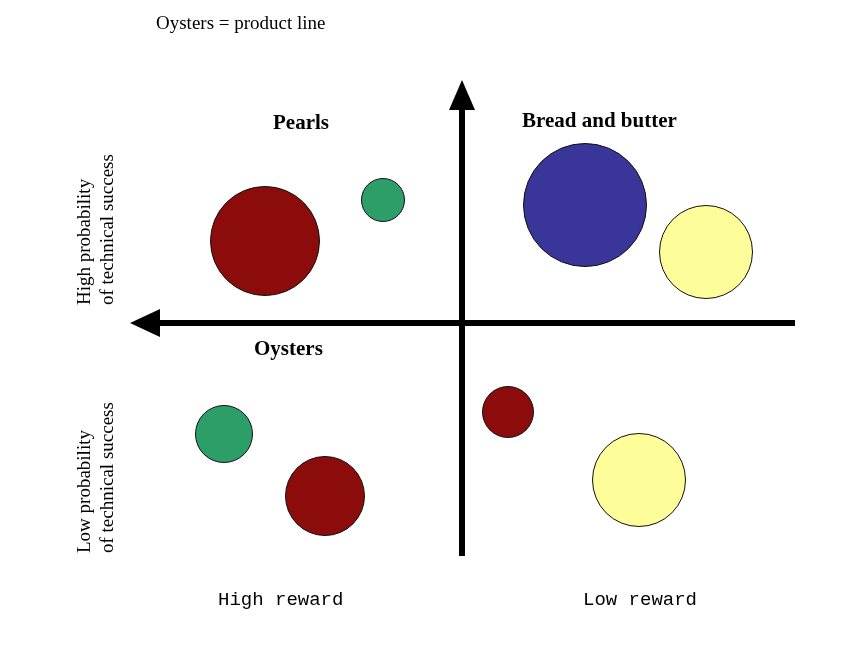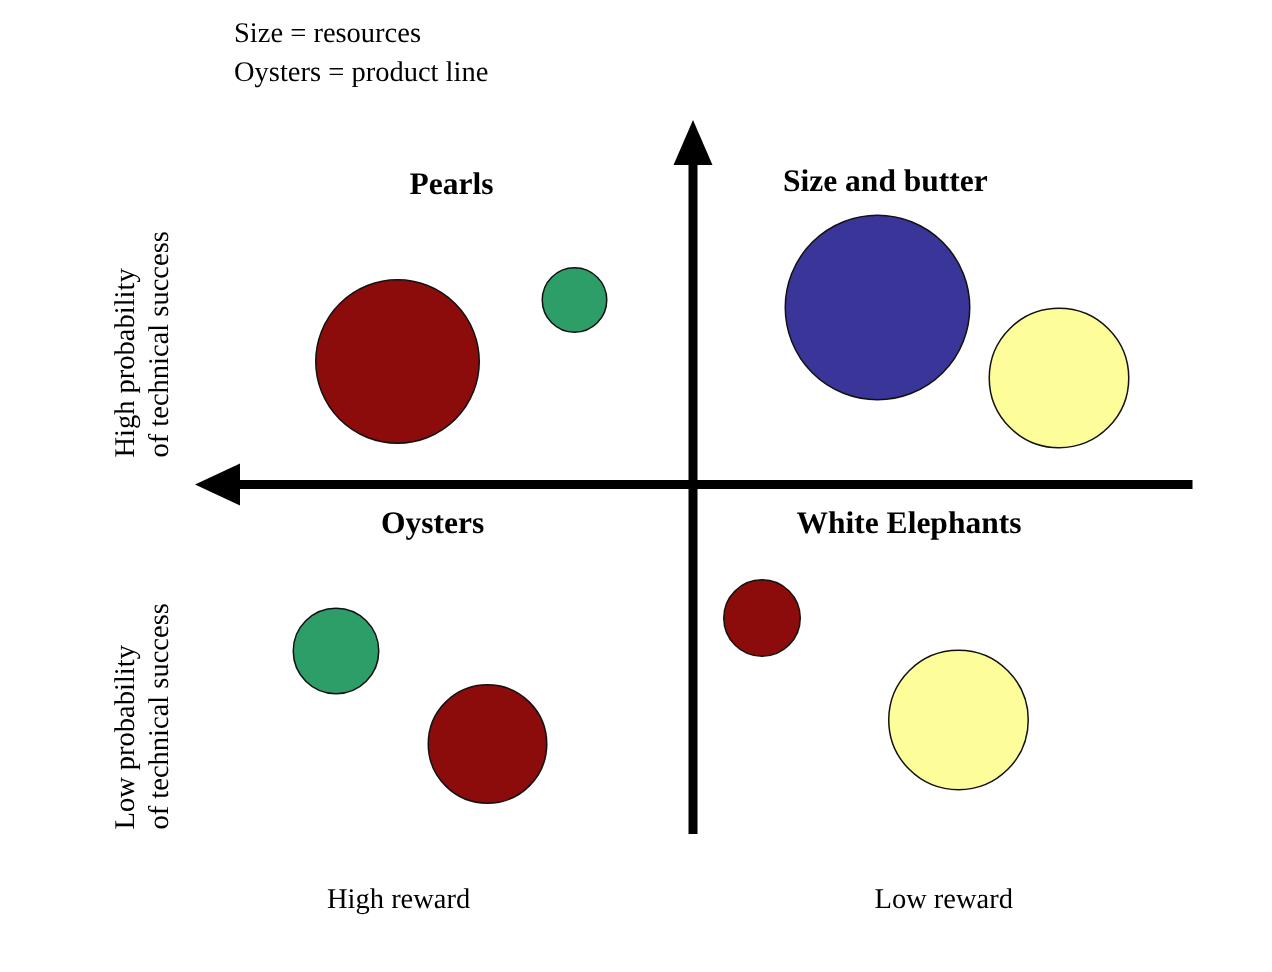--- a/index.html
+++ b/index.html
@@ -67,59 +67,58 @@
   #ycap-high { left: 72px; top: 305px; }
   #ycap-low  { left: 72px; top: 553px; }
   .y-caption .l1 { display: block; }
   .y-caption .l2 { display: block; }
 
   
   .x-caption {
     position: absolute;
     font-size: 19px;
     white-space: nowrap;
+    font-family: Liberation Mono, monospace;
   }
   #xcap-high { left: 218px; top: 589px; }
   #xcap-low  { left: 583px; top: 589px; text-align: center; }
 
   
   .bubble {
     position: absolute;
     border-radius: 50%;
     border: 1.6px solid #111111;
     box-sizing: border-box;
   }
 </style>
 </head>
 <body>
 
 <div id="stage">
 
   <div class="legend">
-    <div>Size = resources</div>
     <div>Oysters = product line</div>
   </div>
 
   <svg class="axis-svg" viewBox="0 0 848 648">
 
     <g>
       <line x1="462" y1="556" x2="462" y2="96" stroke="#000000" stroke-width="6"></line>
       <polygon points="462,80 449,110 475,110" fill="#000000"></polygon>
     </g>
 
     <g>
       <line x1="795" y1="323" x2="148" y2="323" stroke="#000000" stroke-width="6"></line>
       <polygon points="130,323 160,309 160,337" fill="#000000"></polygon>
     </g>
   </svg>
 
   <div class="quad-title" id="title-pearls">Pearls</div>
-  <div class="quad-title" id="title-bread">Size and butter</div>
+  <div class="quad-title" id="title-bread">Bread and butter</div>
   <div class="quad-title" id="title-oysters">Oysters</div>
-  <div class="quad-title" id="title-white">White Elephants</div>
 
   <div class="y-caption" id="ycap-high">
     <span class="l1">High probability</span>
     <span class="l2">of technical success</span>
   </div>
   <div class="y-caption" id="ycap-low">
     <span class="l1">Low probability</span>
     <span class="l2">of technical success</span>
   </div>
 

